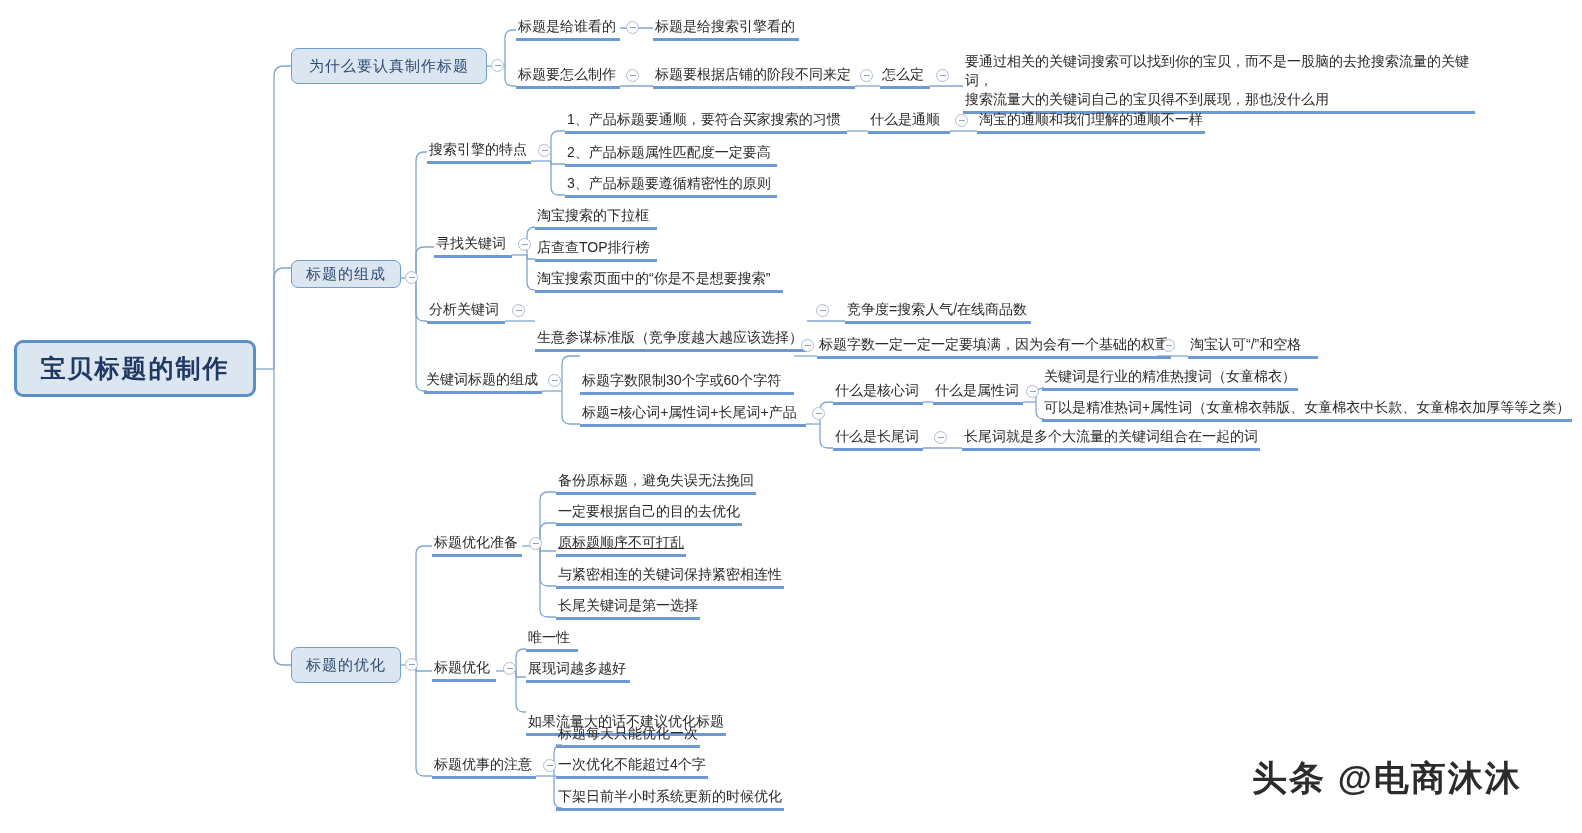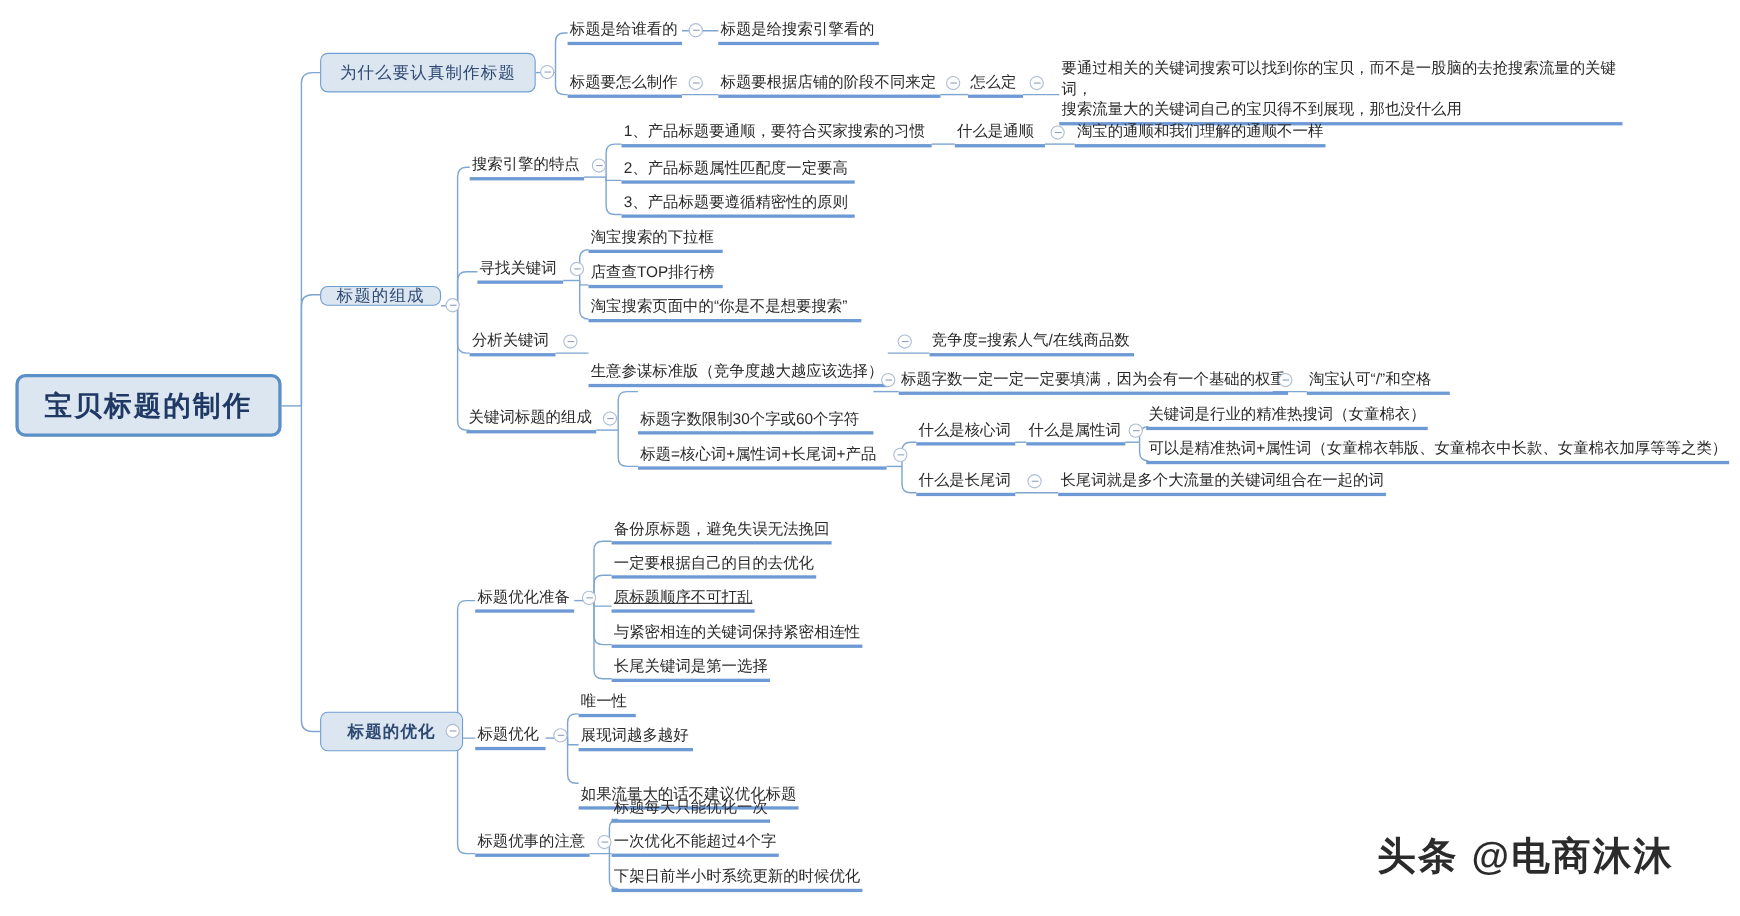--- a/index.html
+++ b/index.html
@@ -152,24 +152,24 @@
   </svg>
 
   <div class="root" id="root-node" style="left: 14px; top: 340px; width: 242px; height: 57px;">
       <span>宝贝标题的制作</span>
     </div>
 
   <div id="branches">
       <div class="branch" style="left: 291px; top: 48px; width: 196px; height: 36px;">
         <span>为什么要认真制作标题</span>
       </div>
-      <div class="branch" style="left: 291px; top: 260px; width: 110px; height: 18px;">
+      <div class="branch" style="left: 291px; top: 260px; width: 110px; height: 28px;">
         <span>标题的组成</span>
       </div>
-      <div class="branch" style="left: 291px; top: 647px; width: 130px; height: 36px; font-weight: bold;">
+      <div class="branch" style="left: 291px; top: 647px; width: 110px; height: 36px;">
         <span>标题的优化</span>
       </div>
     </div>
 
   <div id="nodes">
       <div class="node" style="left: 516px; top: 17px; min-width: 104px;">标题是给谁看的</div>
       <div class="node" style="left: 653px; top: 17px; min-width: 146px;">标题是给搜索引擎看的</div>
       <div class="node" style="left: 516px; top: 65px; min-width: 104px;">标题要怎么制作</div>
       <div class="node" style="left: 653px; top: 65px; min-width: 202px;">标题要根据店铺的阶段不同来定</div>
       <div class="node" style="left: 880px; top: 65px; min-width: 50px;">怎么定</div>

